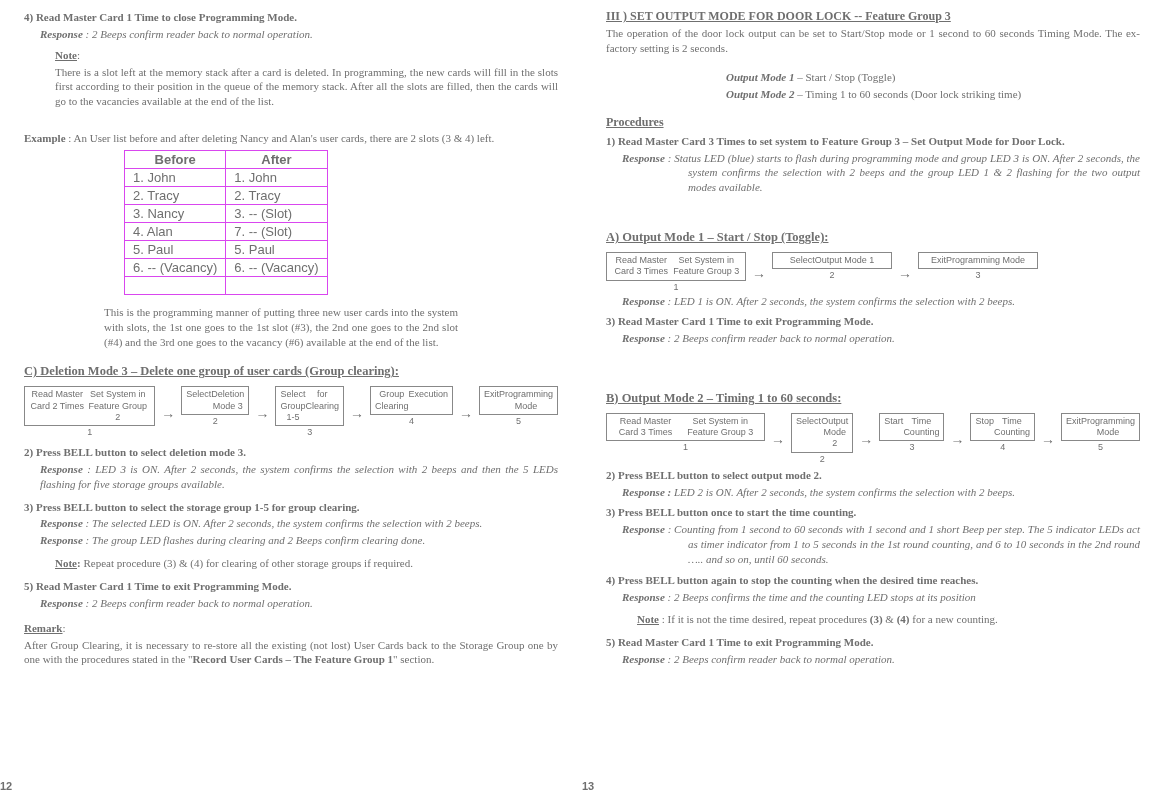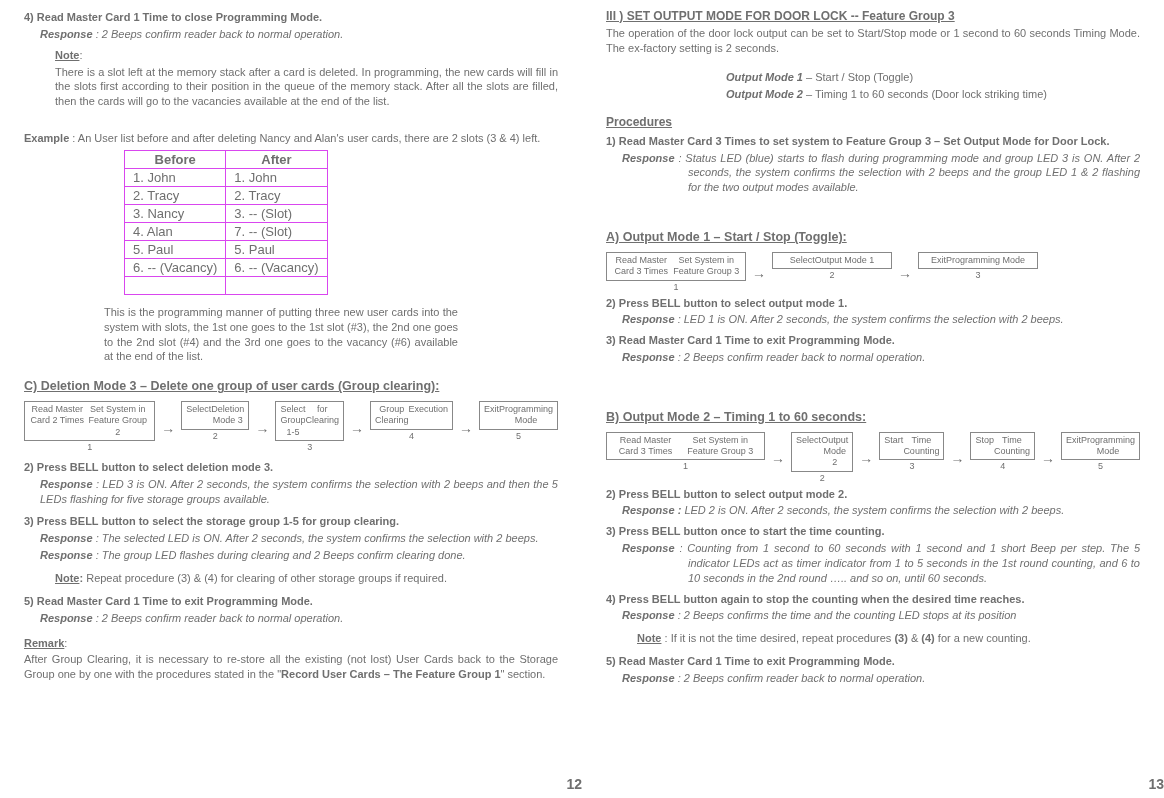--- a/index.html
+++ b/index.html
@@ -71,37 +71,37 @@
     align-self: center;
     line-height: 1;
     padding-top: 2px;
   }
   .flow-num { text-align:center; font-size:9px; margin-top:1px; }
   .page-num {
     position: absolute;
     bottom: 6px;
     left: 0;
     width: 100%;
-    text-align: right;
+    text-align: left;
     font-weight: bold;
-    font-size: 14px;
+    font-size: 11px;
   }
   .iii-head {
     font-weight: bold;
     font-size: 12px;
     text-decoration: underline;
   }
   .proc-head {
     font-weight: bold;
     text-decoration: underline;
     font-size: 12px;
     margin-top: 12px;
     margin-bottom: 3px;
   }
-  p { margin: 2px 0; line-height: 1.35; }
+  p { margin: 2px 0; line-height: 1.35; font-family: Liberation Serif, serif; }
   .space { height: 10px; }
   .space-lg { height: 18px; }
   .just { text-align: justify; }
 </style>
 </head>
 <body>
 
 <div class="page-wrap">
 
   <div class="col">
@@ -288,21 +288,20 @@
       <span class="arrow">→</span>
       <div>
         <div class="flow-box" style="width:110px">
             <span>Exit</span>
             <span>Programming Mode</span>
           </div>
         <div class="flow-num">3</div>
       </div>
     </div>
 
-    <p class="step-title">2) Press BELL button to select output mode 1.</p>
     <p class="resp">
       <span class="resp-label">Response</span>
       <span class="ital">:  LED 1 is ON. After 2 seconds, the system confirms the selection with 2 beeps.</span>
     </p>
 
     <p class="step-title" style="margin-top:6px">3) Read Master Card 1 Time to exit Programming Mode.</p>
     <p class="resp">
       <span class="resp-label">Response</span>
       <span class="ital">: 2 Beeps confirm reader back to normal operation.</span>
     </p>

